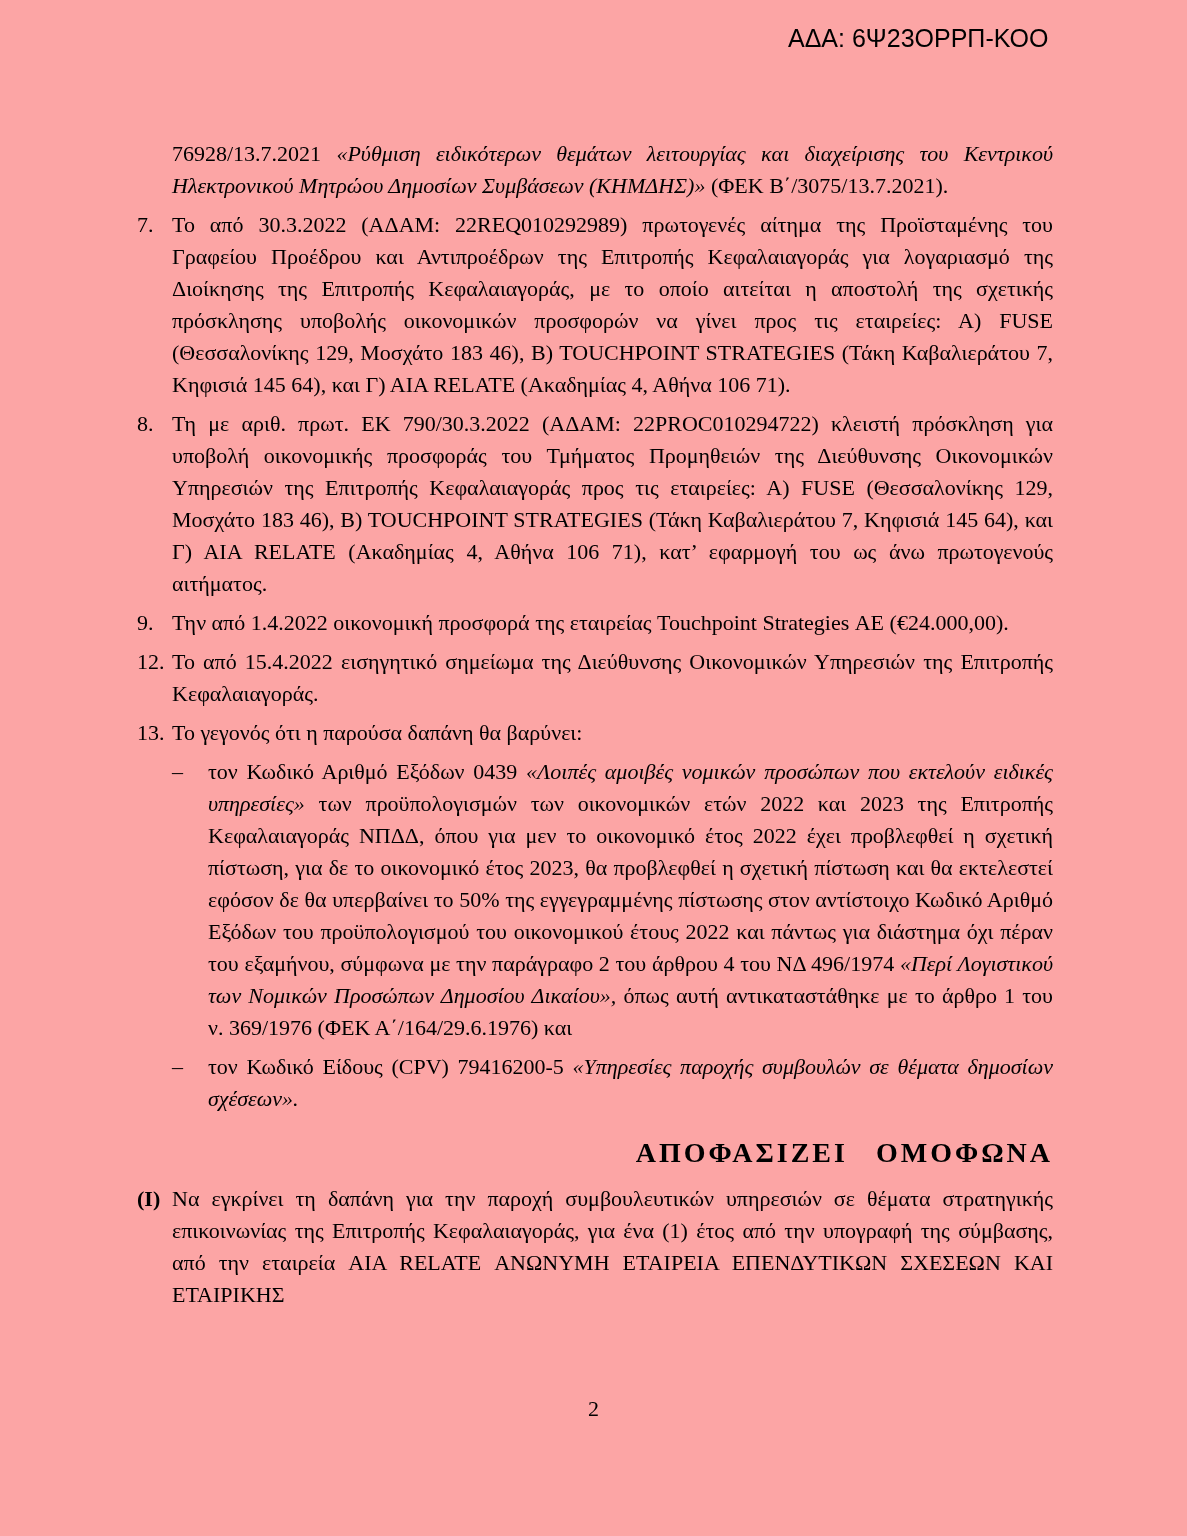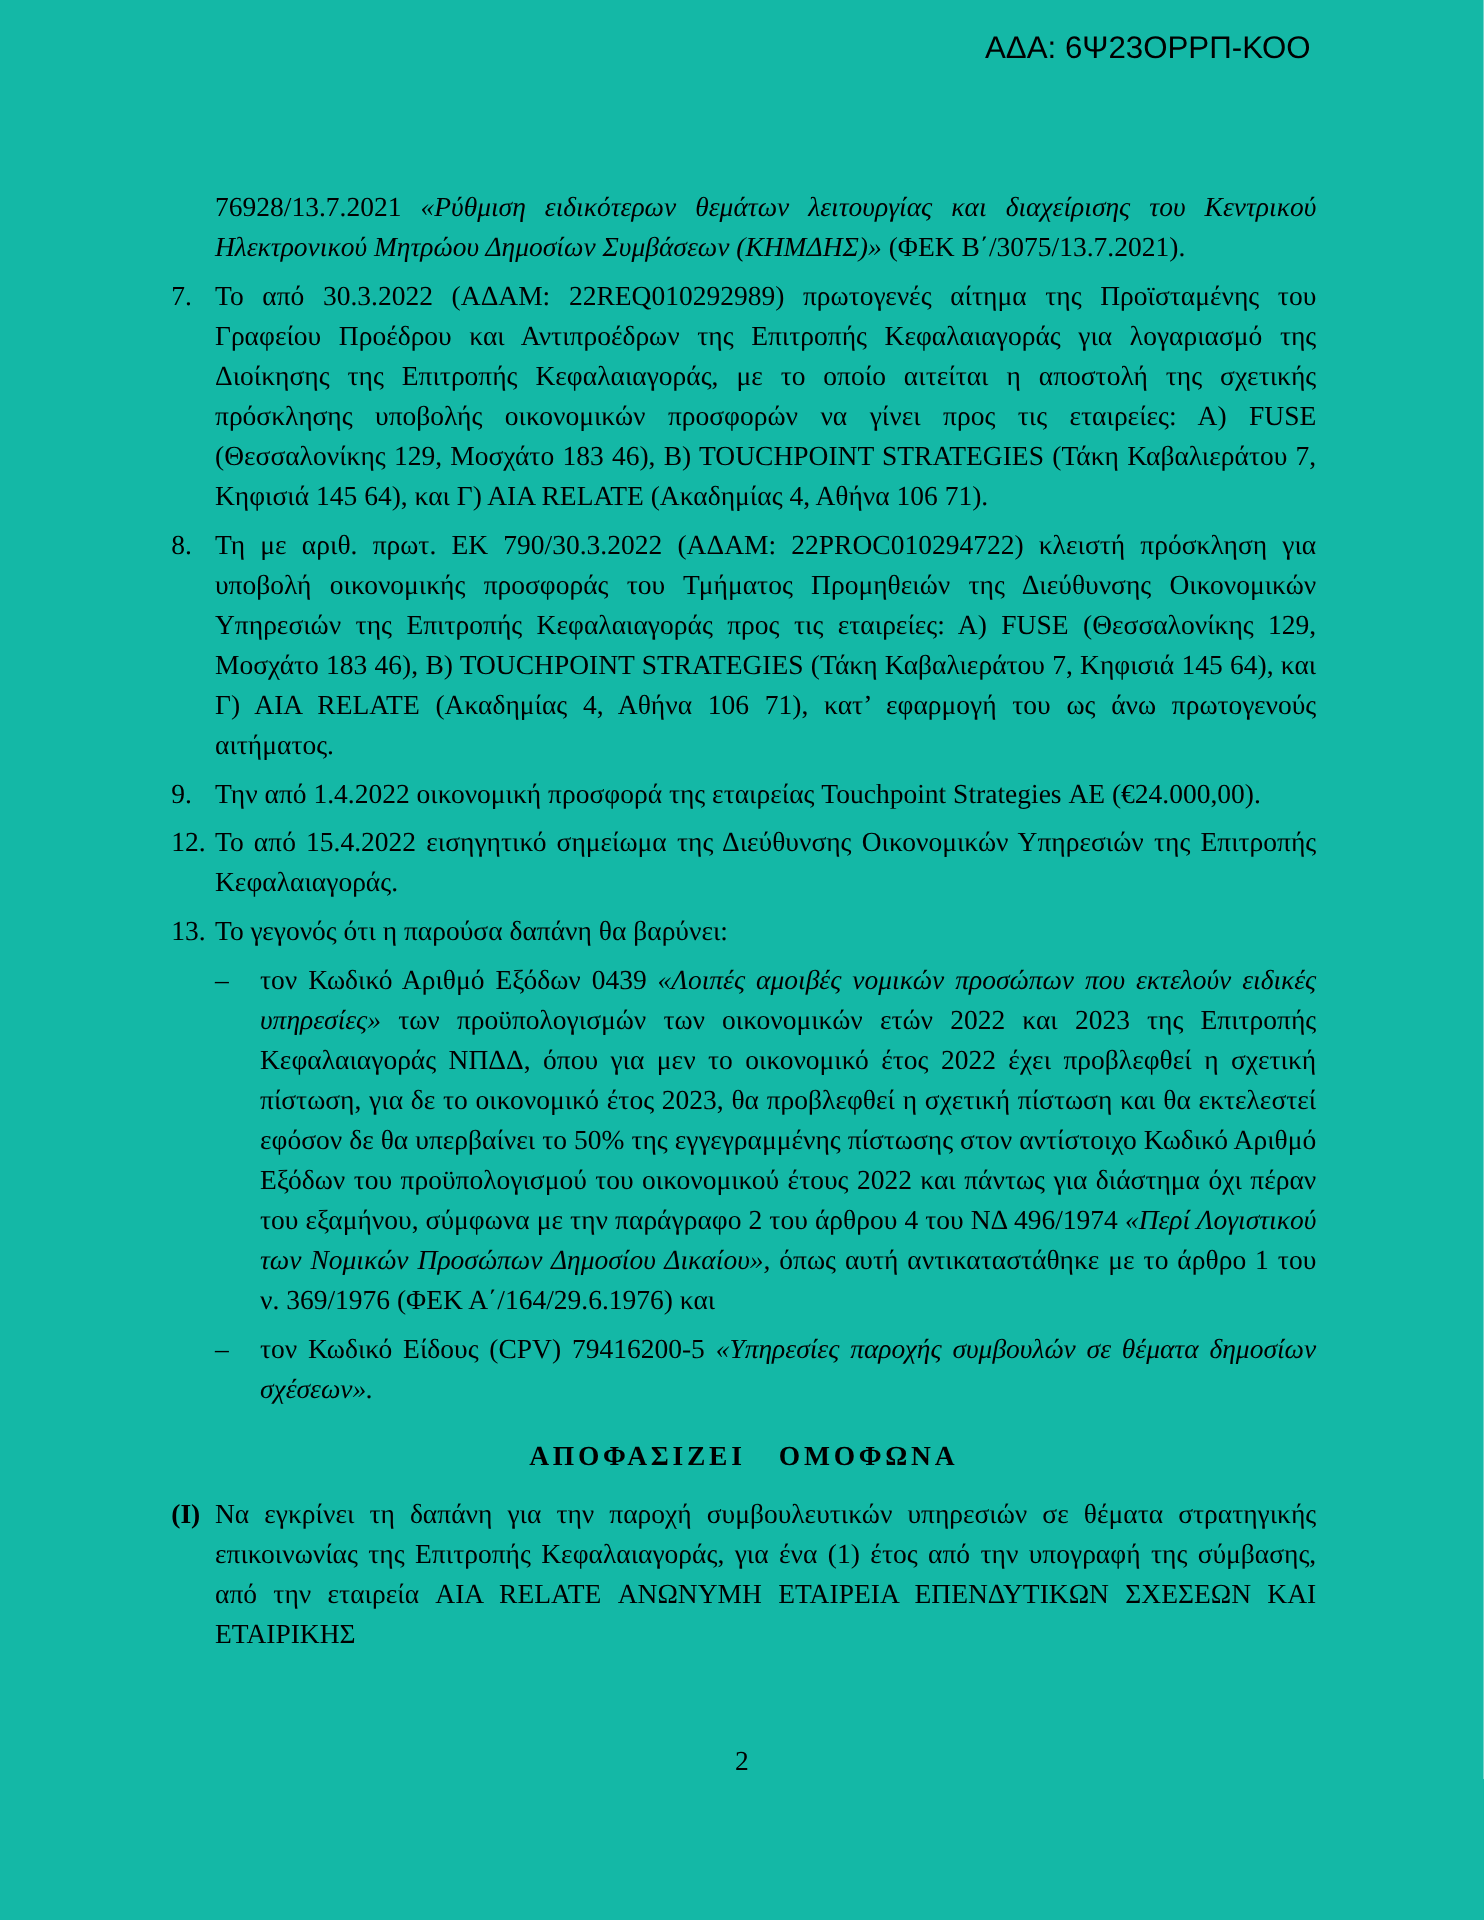--- a/index.html
+++ b/index.html
@@ -1,52 +1,52 @@
 <!DOCTYPE html>
 <html lang="el"><head>
 <meta charset="utf-8">
 <style>
   html, body { margin: 0; padding: 0; background: #ffffff; }
   .page {
     position: relative;
     width: 1187px;
     height: 1536px;
-    background: #14b8a6;
+    background: #fca5a5;
     color: #000000;
     font-family: "Liberation Serif", serif;
     overflow: hidden;
   }
   .ada {
     position: absolute;
     top: 24px;
     left: 788px;
     font-family: "Liberation Sans", sans-serif;
     font-size: 25px;
     white-space: nowrap;
   }
   .content {
     position: absolute;
-    top: 150px;
+    top: 138px;
     left: 137px;
     width: 916px;
     font-size: 22px;
     line-height: 32px;
   }
   .para, .txt { margin: 0; text-align: justify; text-align-last: left; }
   .para.indented { margin-left: 35px; margin-bottom: 7px; }
   .li { display: flex; margin-bottom: 7px; }
   .num { flex: 0 0 35px; }
   .li .txt { flex: 1; }
   .bullet { display: flex; margin-left: 35px; margin-bottom: 7px; }
   .dash { flex: 0 0 36px; }
   .bullet .txt { flex: 1; }
   .heading {
-    font-size: 22px;
+    font-size: 28px;
     font-weight: bold;
-    text-align: center;
+    text-align: right;
     letter-spacing: 3px;
     word-spacing: 18px;
     margin: 22px 0 14px 0;
     line-height: 32px;
   }
   .marker { font-weight: bold; }
   .justify-all { text-align: justify; text-align-last: justify; }
   .pagenum {
     position: absolute;
     top: 1396px;

